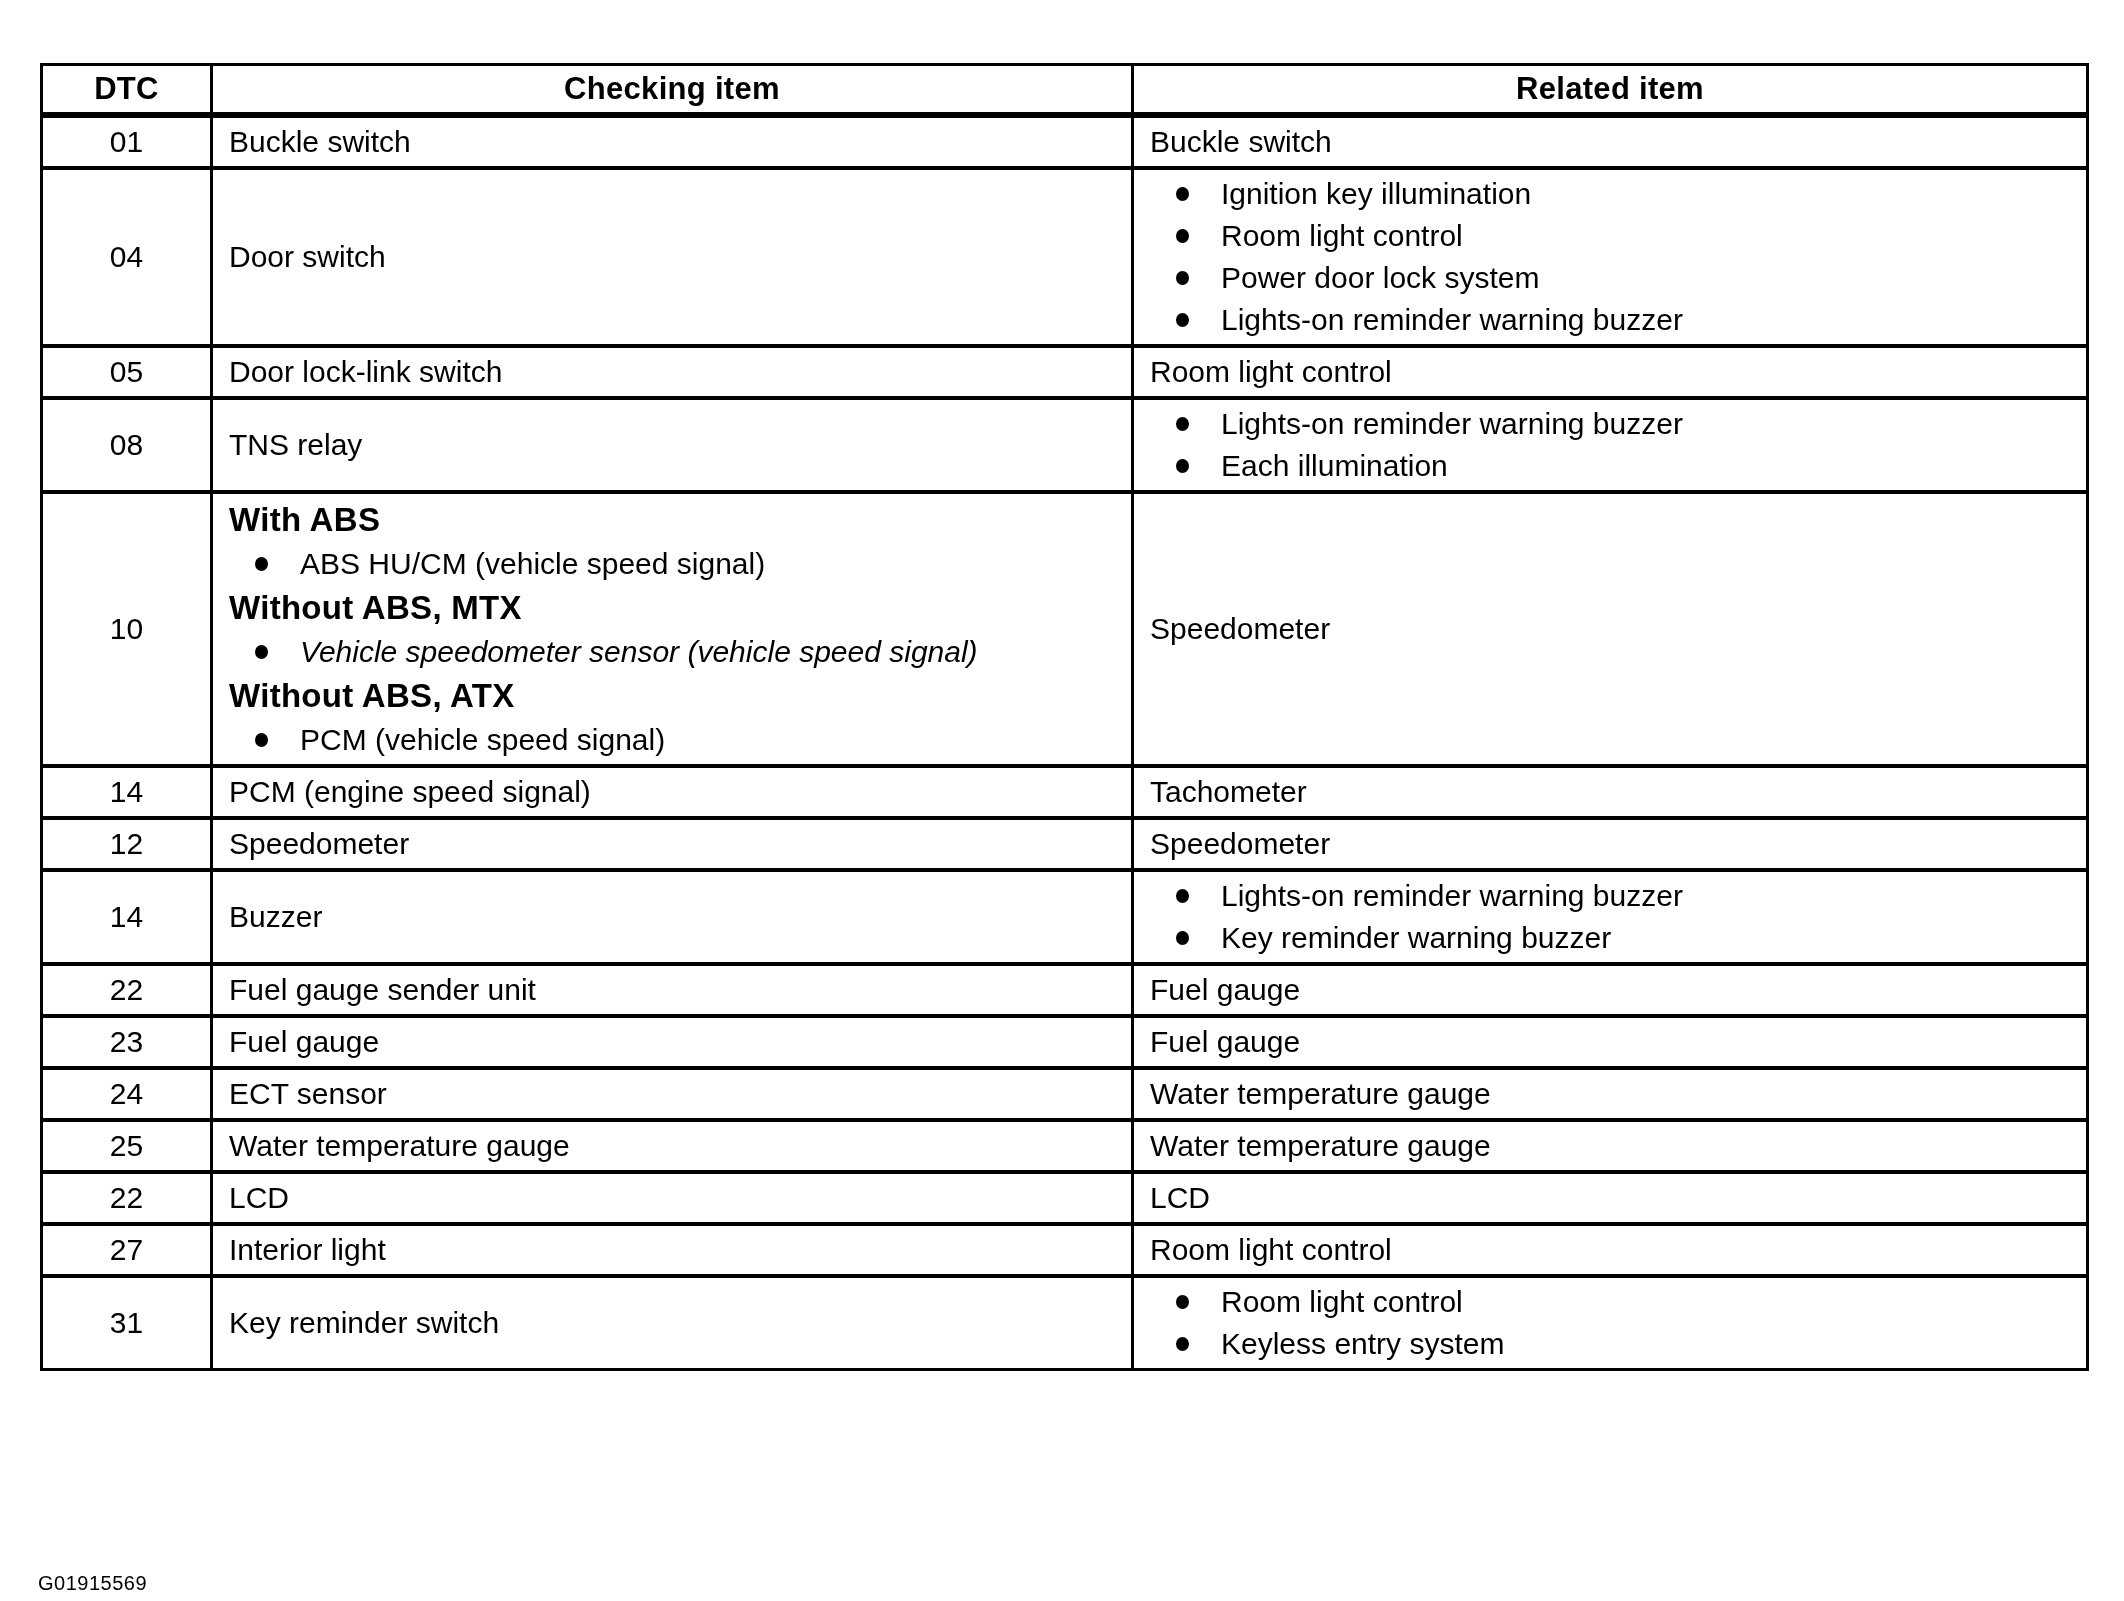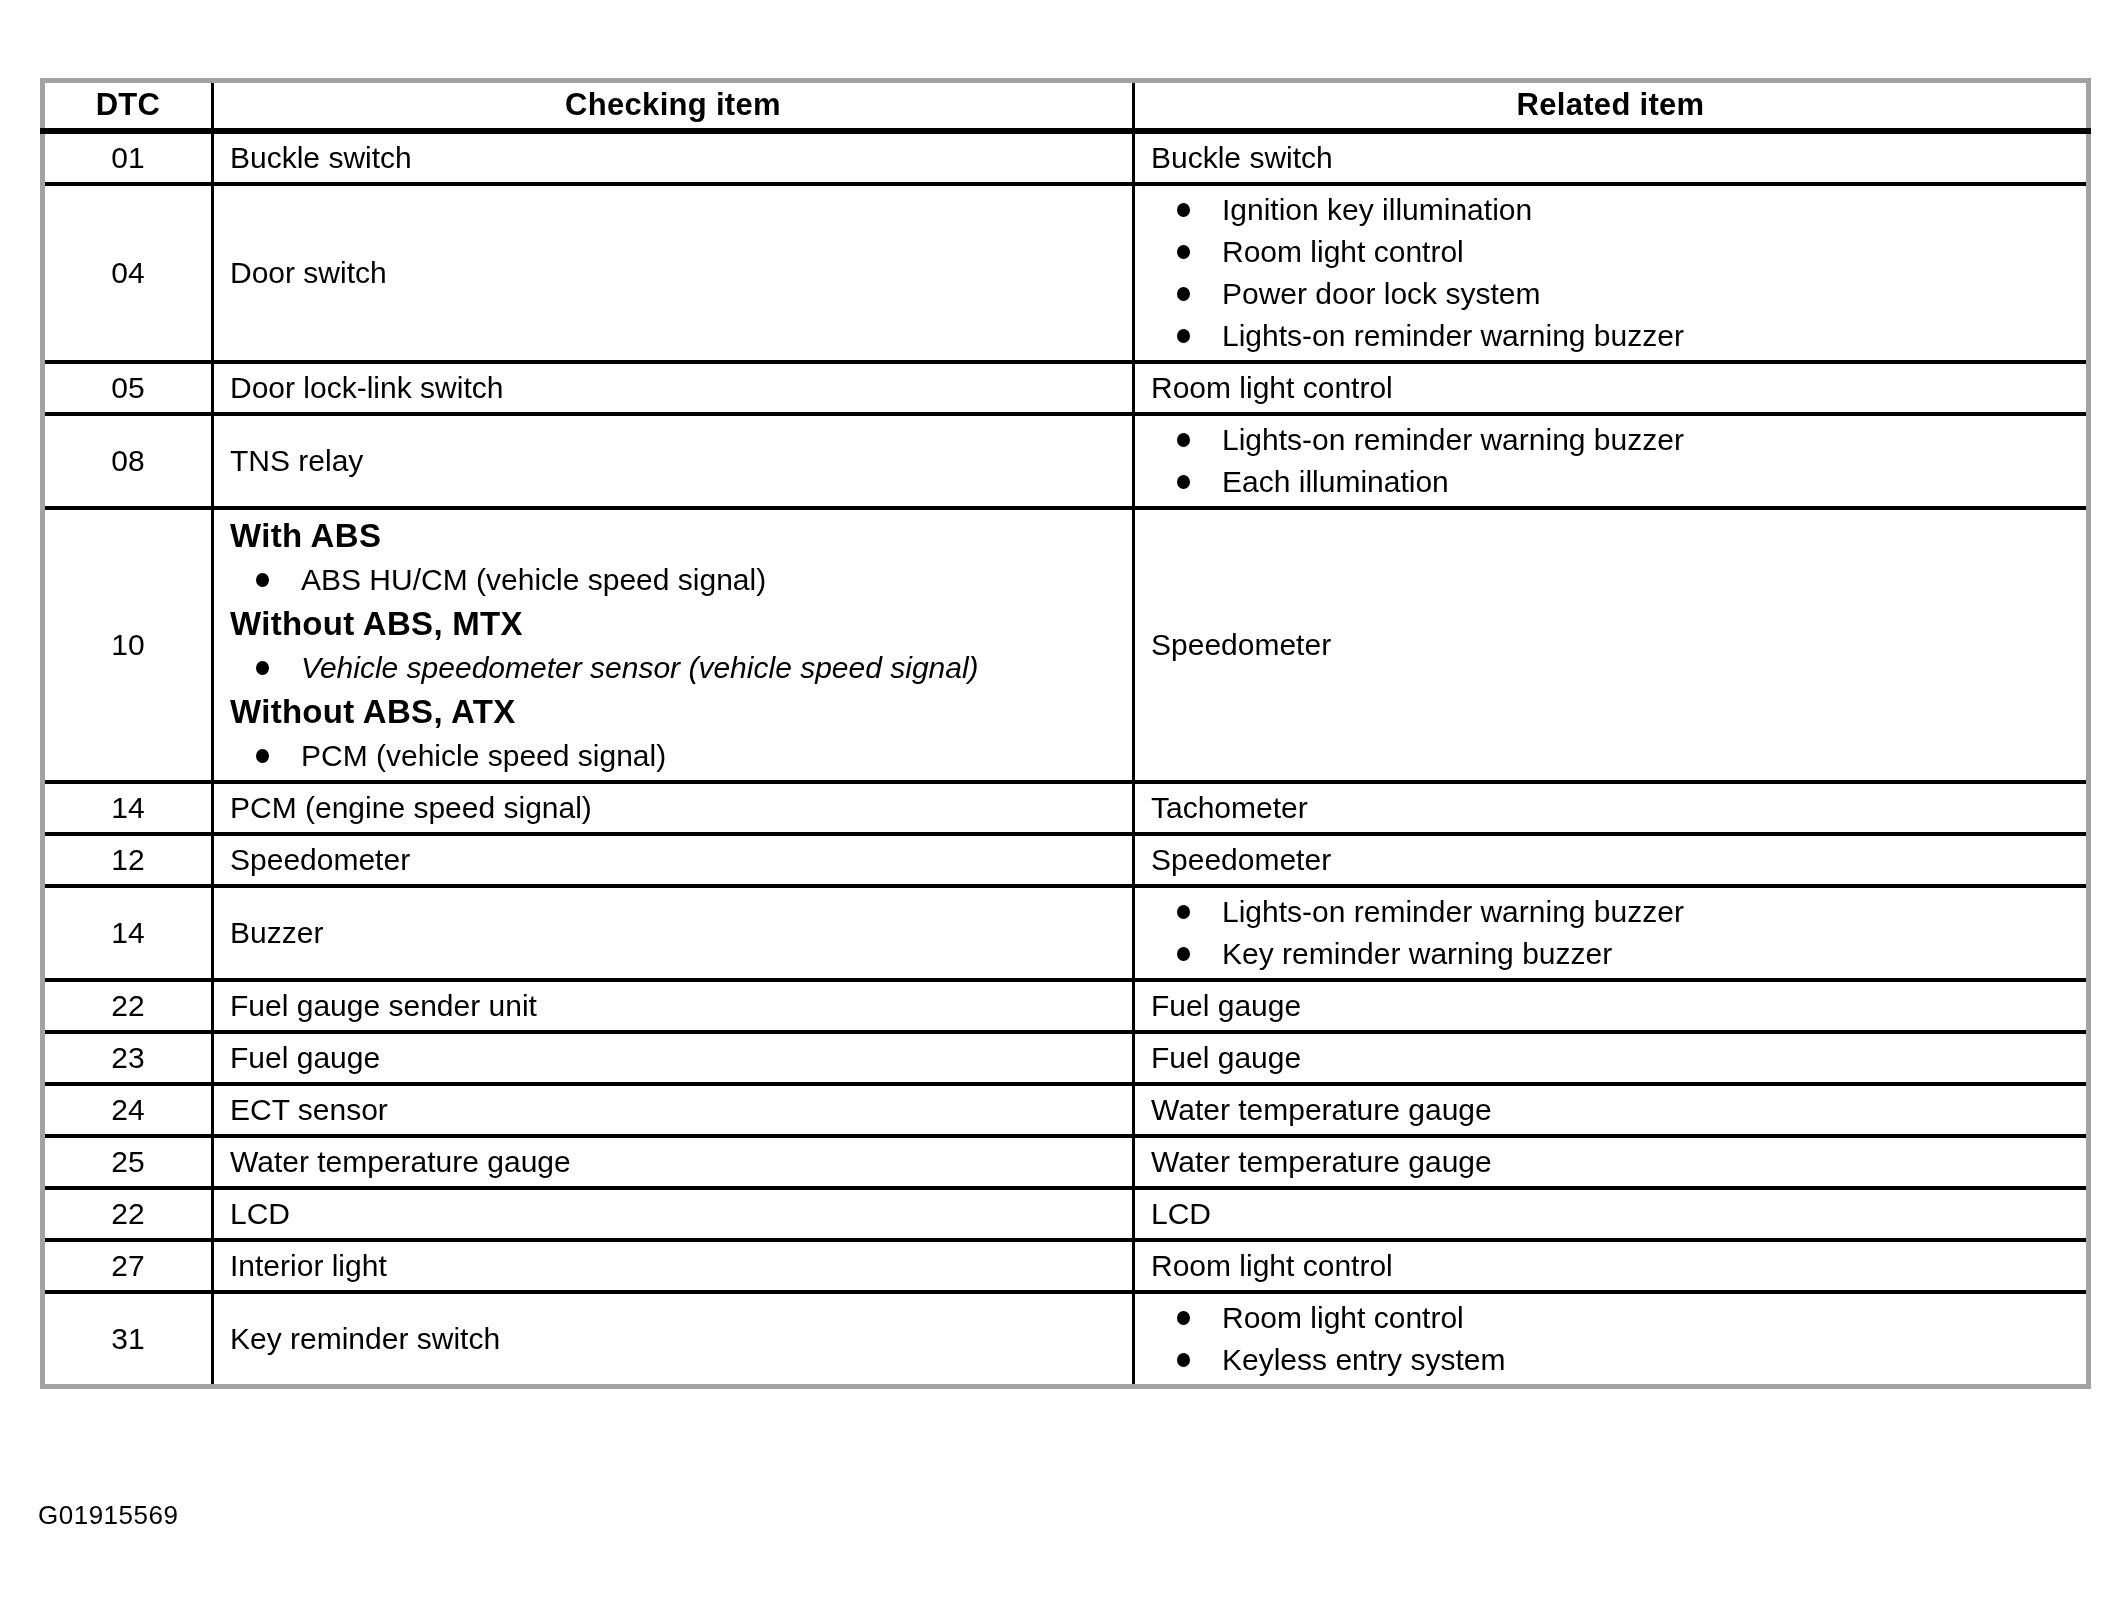--- a/index.html
+++ b/index.html
@@ -10,25 +10,25 @@
     position: relative;
     font-family: "Liberation Sans", sans-serif;
     color: #000000;
     overflow: hidden;
   }
   .page { position: absolute; inset: 0; background: #ffffff; }
 
   table.dtc-table {
     position: absolute;
     left: 40px;
-    top: 78px;
+    top: 63px;
     width: 2046px;
     border-collapse: collapse;
     table-layout: fixed;
-    border: 5px solid #a3a3a3;
+    border: 3px solid #a3a3a3;
   }
   col.col-dtc   { width: 170px; }
   col.col-check { width: 921px; }
   col.col-rel   { width: 955px; }
 
   .dtc-table th {
     border: 3px solid #000;
     border-bottom-width: 6px;
     height: 50px;
     font-size: 31px;
@@ -70,22 +70,22 @@
     border-radius: 50%;
     background: #000;
     flex: 0 0 auto;
   }
   .bullet-line .bullet-text { padding-left: 32px; }
   .bullet-line.italic .bullet-text { font-style: italic; }
 
   .figure-code {
     position: absolute;
     left: 38px;
-    top: 1500px;
-    font-size: 26px;
+    top: 1572px;
+    font-size: 20px;
     letter-spacing: 0.5px;
   }
 </style>
 </head>
 <body>
 
 <div class="page">
 
   <table class="dtc-table">
     <colgroup>

